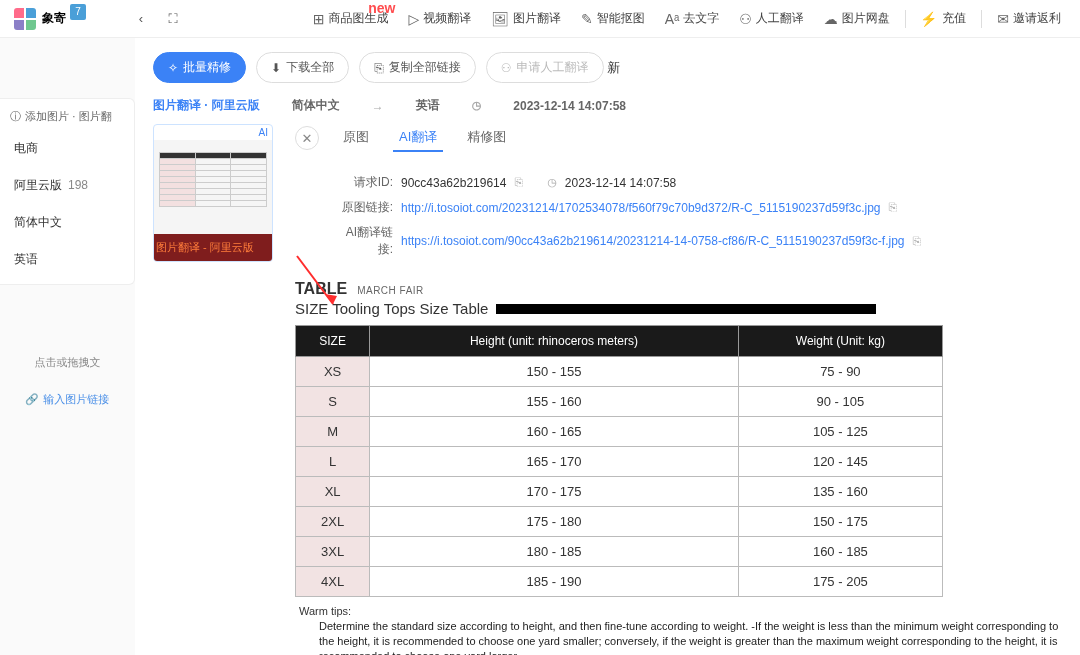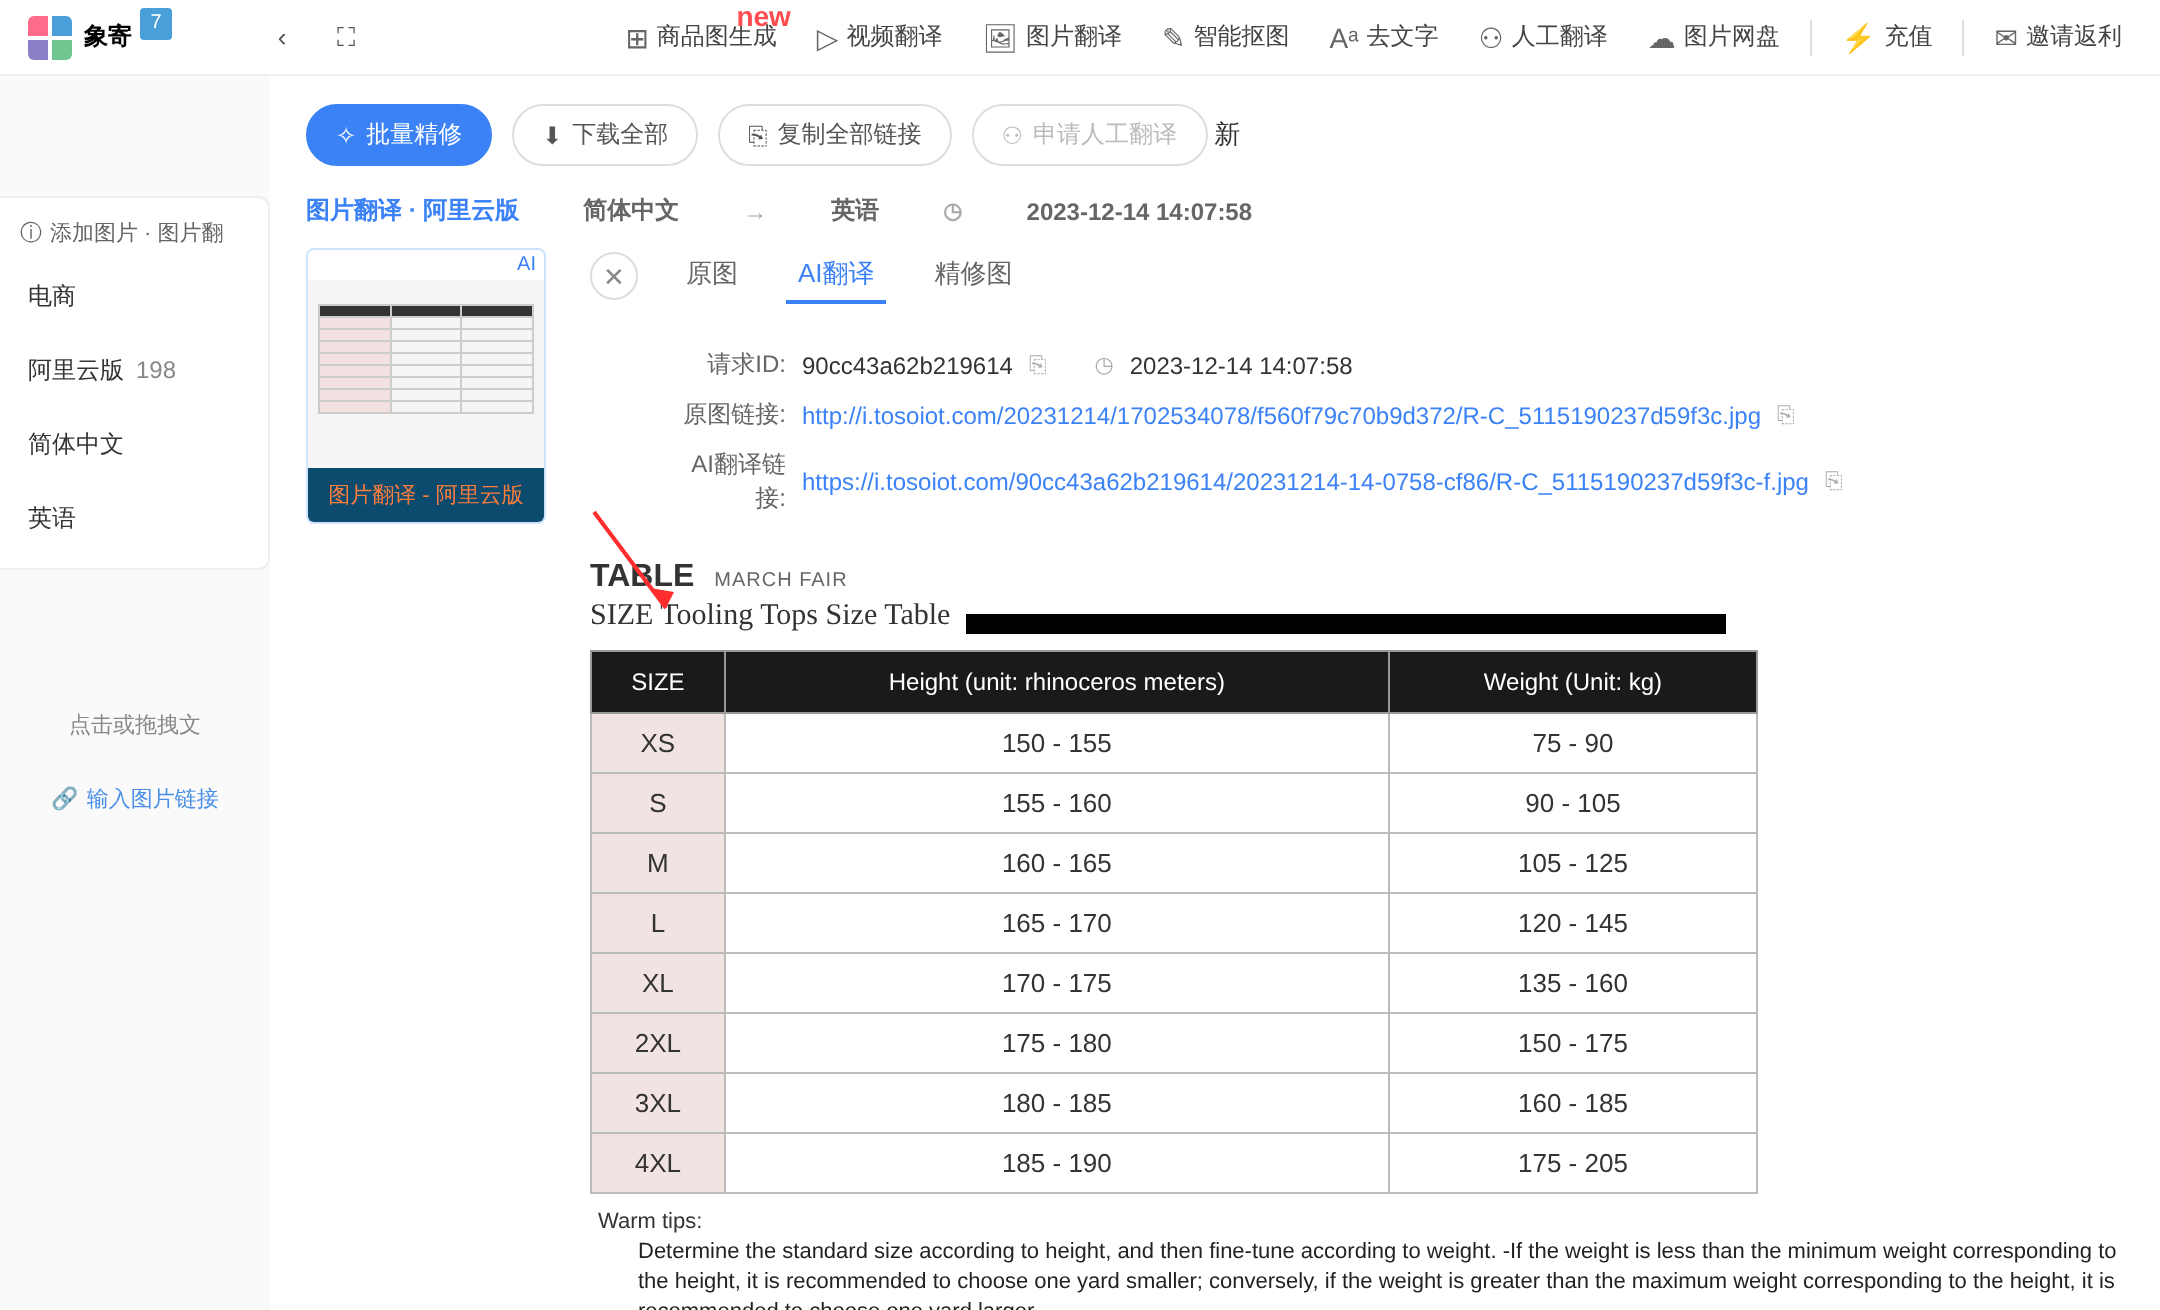--- a/index.html
+++ b/index.html
@@ -39,44 +39,44 @@
 
 .content-row { display:flex; flex:1; overflow:hidden; padding: 0 18px;}
 .thumb-col { width: 120px; }
 .thumb-card { border:1px solid #cde3ff; border-radius:4px; overflow:hidden;}
 .thumb-ai { text-align:right; font-size:10px; color:#3b82f6; padding:2px 4px;}
 .thumb-img { width:100%; height:94px; background:#f5f5f5; position:relative; overflow:hidden;}
 .thumb-table { width:92%; margin:12px auto 0; border-collapse:collapse;}
 .thumb-table td { border:0.3px solid #ccc; height:6px; font-size:5px; text-align:center;}
 .thumb-table .hd { background:#333;}
 .thumb-table .sz { background:#f3e0e0;}
-.thumb-label { font-size:11px; color:#ff7d3b; text-align:center; padding:6px 2px; background:#0c4a6e;}
+.thumb-label { font-size:11px; color:#ff7d3b; text-align:left; padding:6px 2px; background:#7f1d1d;}
 
 .detail-col { flex:1; padding-left: 22px; overflow:auto;}
 .tab-row { display:flex; align-items:center; gap: 18px; padding-bottom:8px;}
 .close-circ { width:24px; height:24px; border:1px solid #ddd; border-radius:50%; display:flex; align-items:center; justify-content:center; color:#888; cursor:pointer;}
 .dtab { font-size:13px; color:#666; padding:4px 6px; cursor:pointer; border-bottom: 2px solid transparent;}
 .dtab.active { color:#3b82f6; border-bottom-color:#3b82f6;}
 
 .meta-rows { padding: 10px 0 0 36px; font-size:12px;}
 .meta-row { display:flex; align-items:center; gap:8px; padding: 4px 0;}
 .meta-label { width:62px; text-align:right; color:#666;}
 .meta-val a { color:#3b82f6; text-decoration:none;}
 .copy-ico { color:#aaa; cursor:pointer; font-size:11px;}
 .time-ico { color:#aaa; font-size:11px;}
 .mini-btn { background:#3b82f6; color:#fff; font-size:11px; padding:3px 10px; border-radius:4px; cursor:pointer; border:none;}
 
 .rendered-image { margin-top: 10px; position:relative;}
 .red-arrow { position:absolute; left:-6px; top:-22px; pointer-events:none;}
 .tbl-header { display:flex; align-items:baseline; gap:10px; padding: 8px 0 2px;}
 .tbl-header .t1 { font-size:16px; font-weight:600;}
 .tbl-header .t2 { font-size:10px; color:#666; letter-spacing:0.5px;}
-.tbl-subtitle { font-size:15px; font-weight:500; padding-bottom:4px; display:flex; align-items:flex-end; gap:8px;font-family:Liberation Serif, serif;}
+.tbl-subtitle { font-size:15px; font-weight:500; padding-bottom:4px; display:flex; align-items:center; gap:8px;}
 .tbl-subtitle .bar { height:10px; background:#000; flex:1; max-width:380px;}
-.size-table { width: 584px; border-collapse:collapse; margin-top:4px;}
+.size-table { width: 648px; border-collapse:collapse; margin-top:4px;}
 .size-table th { background:#1a1a1a; color:#fff; font-weight:400; font-size:12px; padding:8px 4px; border:1px solid #999;}
 .size-table td { border:1px solid #bbb; padding:7px 4px; text-align:center; font-size:13px;}
 .size-table td.sz { background:#f2e3e3; font-weight:500;}
 .warm-tips { font-size:11px; padding: 8px 0 0 4px;}
 .warm-tips .wt { font-weight:500;}
 .warm-tips p { line-height:1.35; color:#222; margin-top:2px; padding-left:20px;}
 </style>
 </head>
 <body>
 

